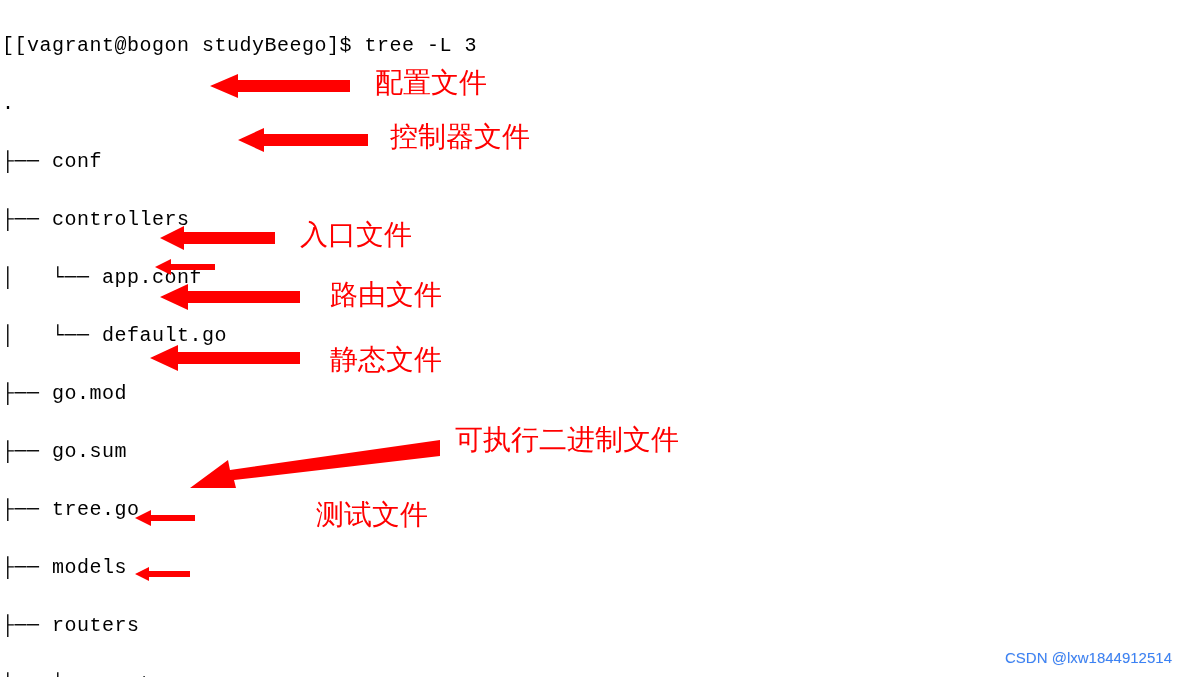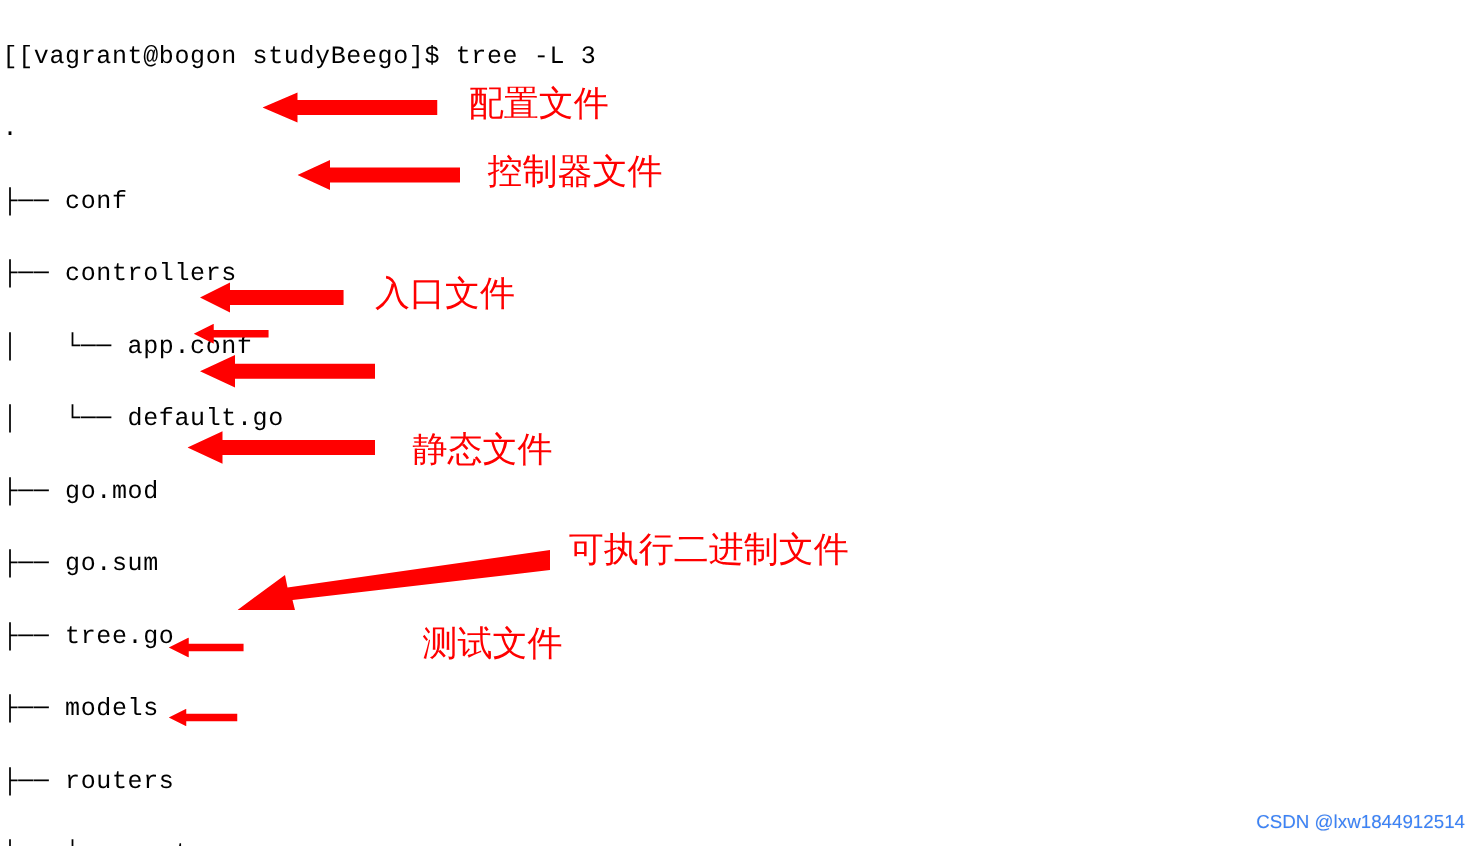--- a/index.html
+++ b/index.html
@@ -102,35 +102,36 @@
   </svg>
   <div class="annotation" style="left:300px; top:215px;">入口文件</div>
 
   <svg class="arrow" style="left:155px; top:259px; width:60px; height:16px;" viewBox="0 0 60 16">
     <polygon points="0,8 16,0 16,5 60,5 60,11 16,11 16,16" fill="#ff0000"></polygon>
   </svg>
 
   <svg class="arrow" style="left:160px; top:282px; width:140px; height:30px;" viewBox="0 0 140 30">
     <polygon points="0,15 28,2 28,9 140,9 140,21 28,21 28,28" fill="#ff0000"></polygon>
   </svg>
+  <div class="annotation" style="left:330px; top:275px;">路由文件</div>
 
   <svg class="arrow" style="left:150px; top:343px; width:150px; height:30px;" viewBox="0 0 150 30">
     <polygon points="0,15 28,2 28,9 150,9 150,21 28,21 28,28" fill="#ff0000"></polygon>
   </svg>
   <div class="annotation" style="left:330px; top:340px;">静态文件</div>
 
   <svg class="arrow" style="left:190px; top:440px; width:250px; height:48px;" viewBox="0 0 250 48">
     <polygon points="0,48 38,20 40,30 250,0 250,16 44,40 46,48" fill="#ff0000"></polygon>
   </svg>
   <div class="annotation" style="left:455px; top:420px;">可执行二进制文件</div>
 
   <svg class="arrow" style="left:135px; top:510px; width:60px; height:16px;" viewBox="0 0 60 16">
     <polygon points="0,8 16,0 16,5 60,5 60,11 16,11 16,16" fill="#ff0000"></polygon>
   </svg>
-  <div class="annotation" style="left:338px; top:495px;">测试文件</div>
+  <div class="annotation" style="left:316px; top:495px;">测试文件</div>
 
   <svg class="arrow" style="left:135px; top:567px; width:55px; height:14px;" viewBox="0 0 55 14">
     <polygon points="0,7 14,0 14,4 55,4 55,10 14,10 14,14" fill="#ff0000"></polygon>
   </svg>
 
 </div>
 
 <div class="watermark">CSDN @lxw1844912514</div>
 
 </body></html>

